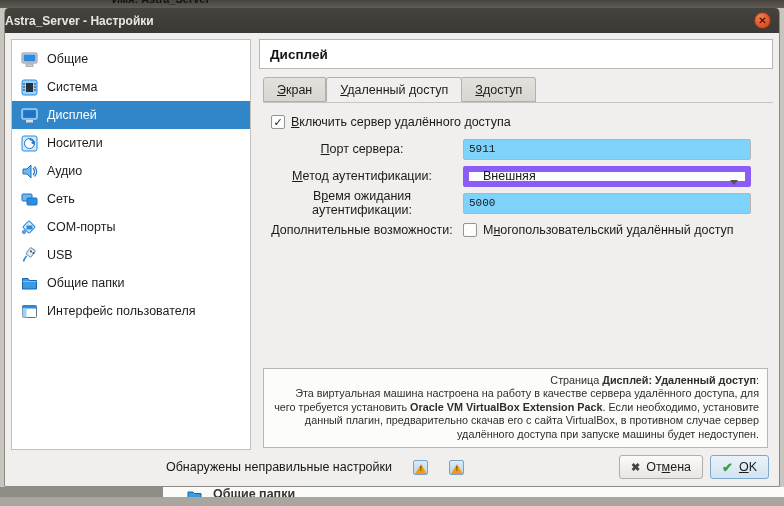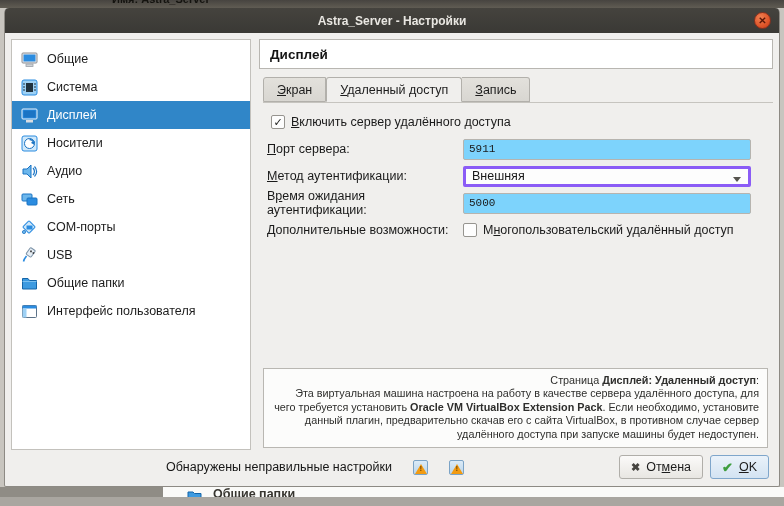--- a/index.html
+++ b/index.html
@@ -16,21 +16,21 @@
   .bg-bottom-row { position:absolute; left:163px; top:0; width:621px; height:10px; background:#fafaf8; overflow:hidden; }
   .bg-bottom-row .bicon { position:absolute; left:24px; top:1px; }
   .bg-bottom-row .btxt { position:absolute; left:50px; top:0px; font-size:12.5px; font-weight:bold; color:#37352f; }
   .bg-bottom-bar { position:absolute; left:0; top:10px; width:784px; height:9px; background:#a9a6a0; }
 
   
   .dialog { position:absolute; left:4px; top:8px; width:776px; height:479px;
     background:#f0efed; border:1px solid #8d8a84; border-top:none; border-radius:5px 5px 2px 2px;
     display:flex; flex-direction:column; }
   .titlebar { height:25px; background:linear-gradient(#45433e,#3a3935); border-radius:4px 4px 0 0;
-    display:flex; align-items:center; justify-content:center; position:relative; flex:none; }
+    display:flex; align-items:center; position:relative; flex:none; }
   .titlebar .title { color:#e9e7e2; font-size:12px; font-weight:bold; }
   .close-btn { position:absolute; right:8px; top:4px; width:17px; height:17px; border-radius:50%;
     background:radial-gradient(circle at 35% 30%, #f08052, #dd5226 65%, #b93c1c);
     border:1px solid #8a3категория1f; border:1px solid #8a311f;
     display:flex; align-items:center; justify-content:center; cursor:pointer; }
   .close-btn .x { color:#591607; font-size:10px; font-weight:bold; line-height:1; }
 
   .dlg-body { flex:1; display:flex; padding:6px 6px 0 6px; min-height:0; }
 
   
@@ -50,29 +50,29 @@
   .tabs { display:flex; margin:8px 0 0 4px; border-bottom:1px solid #c6c4bf; flex:none; }
   .tab { padding:0 13px; height:25px; line-height:24px; font-size:12.5px; color:#1c1c1c;
     background:linear-gradient(#e3e1dc,#d8d6d1); border:1px solid #b2b0ab; border-left:none; cursor:pointer; }
   .tab:first-child { border-left:1px solid #b2b0ab; border-radius:3px 0 0 0; }
   .tab:last-child { border-radius:0 3px 0 0; }
   .tab.selected { background:#f0efed; border-bottom:1px solid #f0efed; margin-bottom:-1px;
     border-radius:3px 3px 0 0; border-left:1px solid #b2b0ab; }
 
   .form { margin-top:9px; flex:none; }
   .row { display:flex; align-items:center; margin:0 0 7px 8px; height:20px; }
-  .row .lbl { width:196px; text-align:left; padding-right:6px; font-size:12.5px; color:#1a1a1a; flex:none; }
+  .row .lbl { width:196px; text-align:center; padding-right:6px; font-size:12.5px; color:#1a1a1a; flex:none; }
   .chk-row { margin-left:12px; gap:6px; }
   .checkbox { width:14px; height:14px; background:#fdfdfd; border:1px solid #96948f; border-radius:2px;
     display:flex; align-items:center; justify-content:center; font-size:11px; color:#20201e; cursor:pointer; flex:none; }
   .chk-label { font-size:12.5px; color:#1a1a1a; }
   .text-input { width:288px; height:21px; border:1px solid #b6b4af; border-radius:2px; background:#7dd3fc;
     font-family:Liberation Mono, monospace; font-size:11px; color:#1a1a1a; padding:0 5px; }
-  .combo { width:288px; height:21px; border:3px solid #8b5cf6; border-radius:2px; background:#fdfdfd;
-    display:flex; align-items:center; padding:0 6px; font-size:12.5px; color:#1a1a1a; cursor:pointer; position:relative; }
+  .combo { width:288px; height:21px; border:6px solid #8b5cf6; border-radius:2px; background:#fdfdfd;
+    display:flex; align-items:center; padding:0 14px; font-size:12.5px; color:#1a1a1a; cursor:pointer; position:relative; }
   .combo-arrow { position:absolute; right:7px; top:8px; width:0; height:0;
     border-left:4px solid transparent; border-right:4px solid transparent; border-top:5px solid #56544f; }
   .feature-opt { display:flex; align-items:center; gap:6px; }
 
   .hint-box { margin:auto 5px 4px 4px; background:#fcfcfb; border:1px solid #b9b7b2;
     padding:5px 8px 6px 8px; font-size:10.8px; line-height:13.4px; color:#2e2e2c; flex:none;text-align:right; }
 
   
   .footer { height:34px; flex:none; display:flex; align-items:center; padding:0 10px 4px 6px; }
   .status { flex:1; display:flex; align-items:center; justify-content:center; gap:21px;
@@ -230,21 +230,21 @@
     </div>
 
     <div class="main">
       <div class="heading-box">
         <span>Дисплей</span>
       </div>
 
       <div class="tabs">
         <div class="tab"><span></span><span class="u">Э</span><span>кран</span></div>
         <div class="tab selected"><span></span><span class="u">У</span><span>даленный доступ</span></div>
-        <div class="tab"><span></span><span class="u">З</span><span>апись</span></div>
+        <div class="tab"><span></span><span class="u">З</span><span>доступ</span></div>
       </div>
 
       <div class="form">
         <div class="row chk-row">
           <span class="checkbox">✓</span>
           <span class="chk-label"><span></span><span class="u">В</span><span>ключить сервер удалённого доступа</span></span>
         </div>
 
         <div class="row">
           <span class="lbl"><span></span><span class="u">П</span><span>орт сервера:</span></span>

